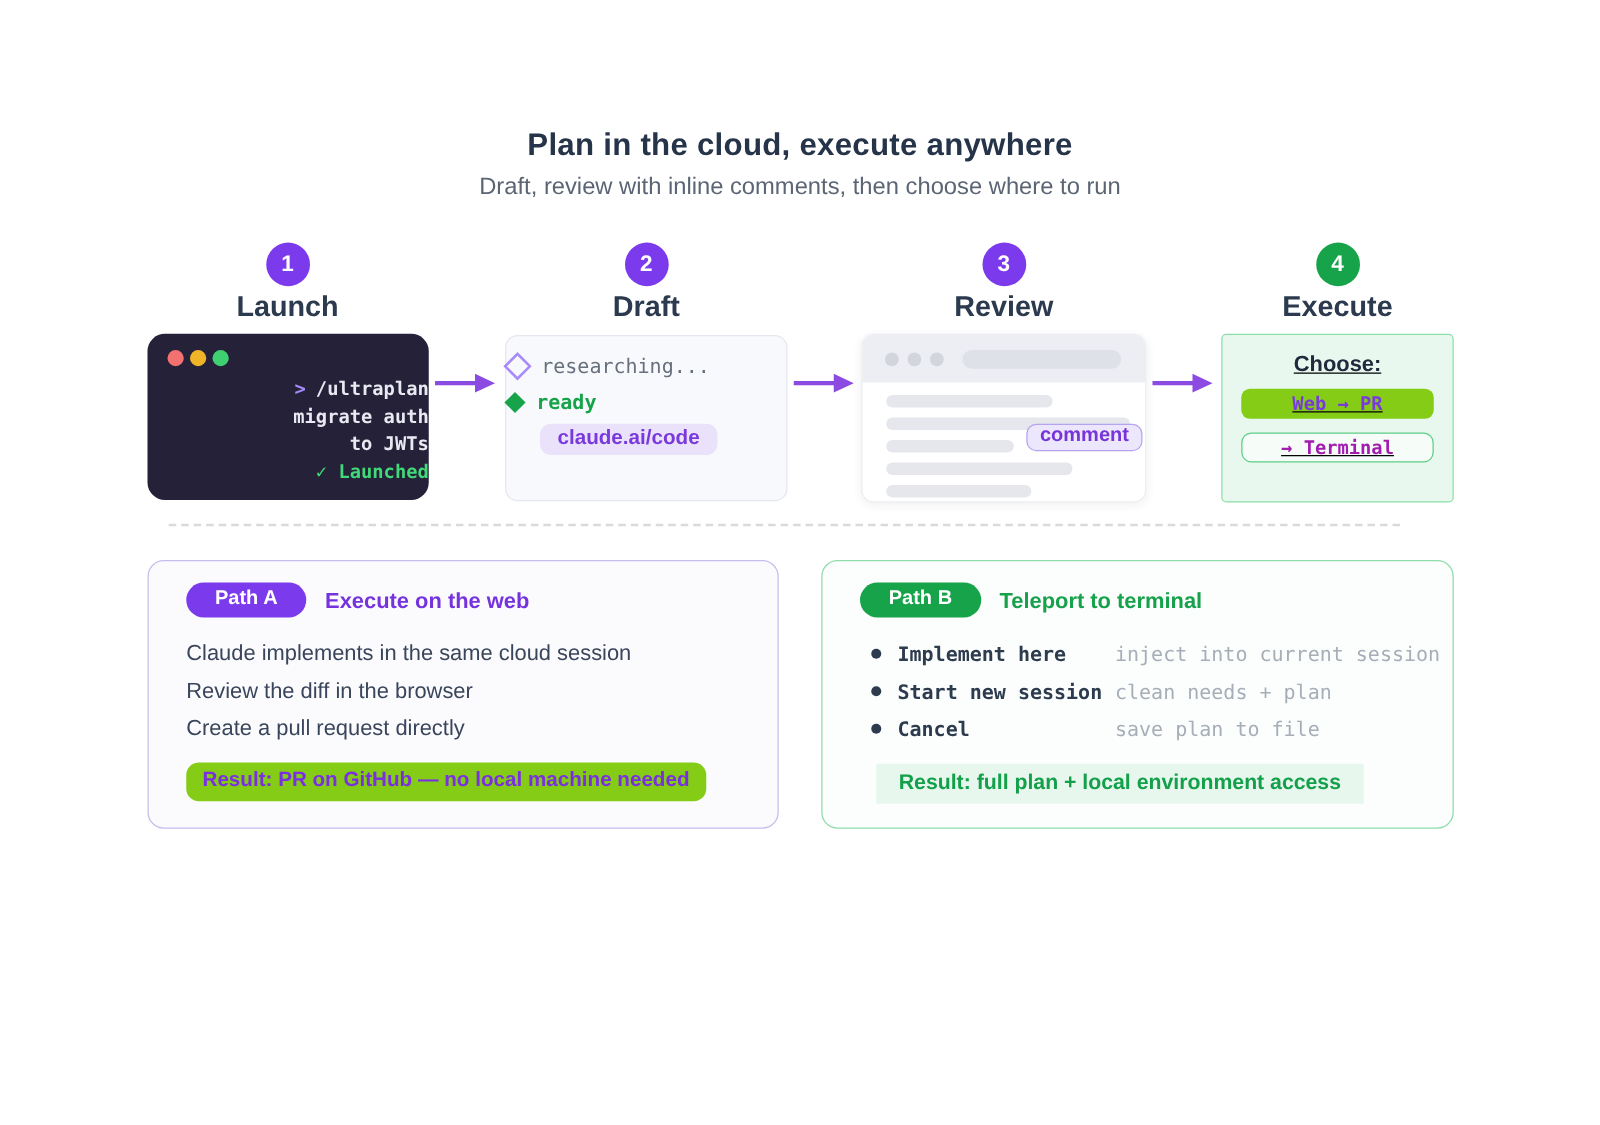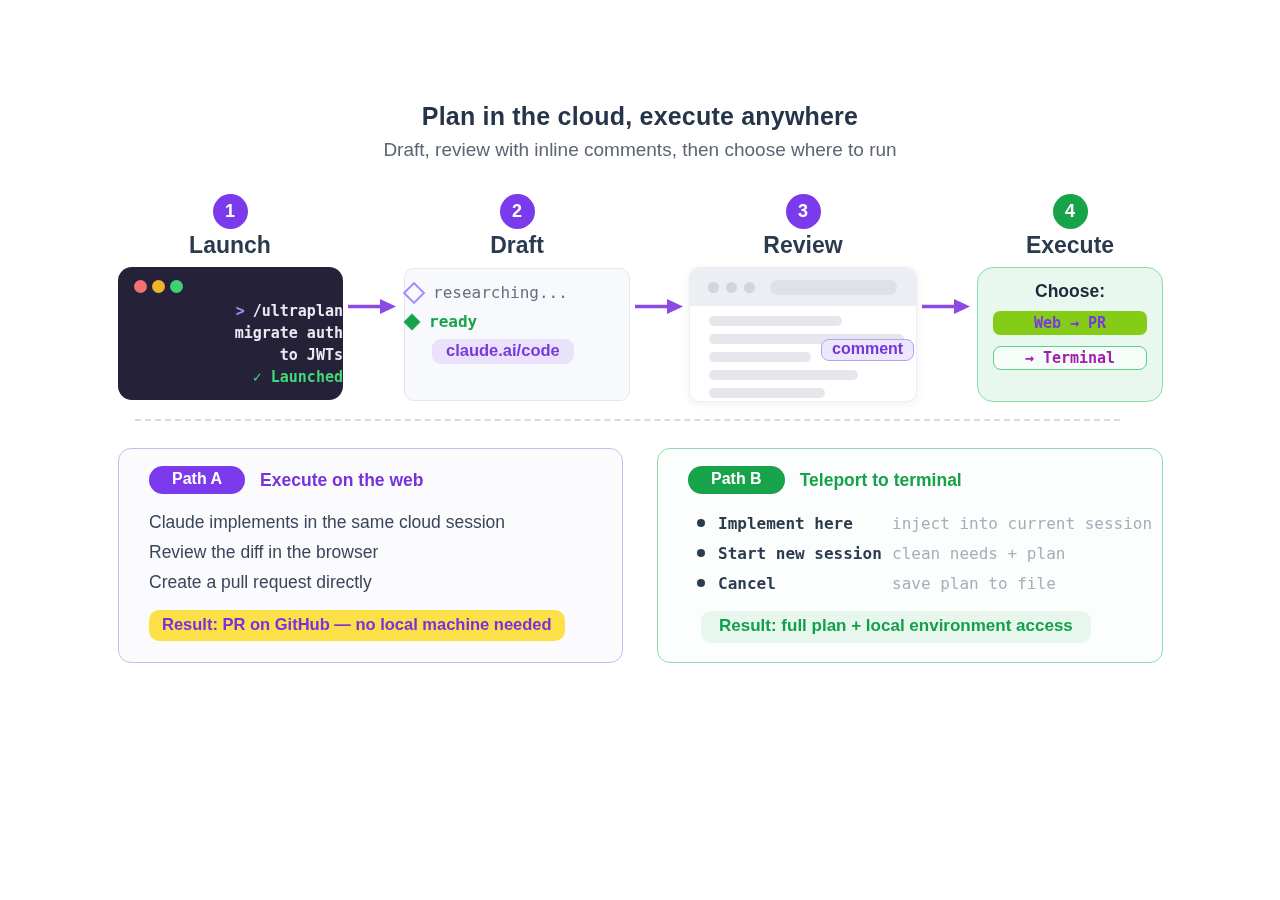--- a/index.html
+++ b/index.html
@@ -61,23 +61,23 @@
   .bdot { width:11px; height:11px; border-radius:50%; background:#d2d5dc; margin-right:7px; }
   .addr { width:127px; height:15px; border-radius:8px; background:#dee1e8; margin-left:8px; }
   .rbody { position:relative; padding:10px 0 0 19px; }
   .sk { height:10px; border-radius:5px; background:#e5e7ec; margin-bottom:8px; }
   .comment-badge { position:absolute; left:131px; top:33px; background:#ece7fc;
                    border:1.5px solid #b5a3ee; border-radius:8px; padding:0 10px 2px;
                    font-weight:bold; font-size:16px; color:#7634d9; }
 
   
   .execute { position:absolute; left:977px; top:267px; width:186px; height:135px;
-             background:#e9f8ee; border:1.5px solid #8adfa8; border-radius:16px;
+             background:#e9f8ee; border:1.5px solid #8adfa8; border-radius:4px;
              box-sizing:border-box; display:flex; flex-direction:column;
-             align-items:center; padding-top:13px; }
+             align-items:center; padding-top:13px;text-decoration:underline; }
   .choose { font-size:17.5px; font-weight:bold; color:#202a3c; }
   .opt { width:154px; height:24px; display:flex; align-items:center; justify-content:center;
          font-family:"DejaVu Sans Mono", monospace; font-weight:bold; font-size:15px;
          box-sizing:border-box; white-space:nowrap; }
   .opt.web  { margin-top:9px;  background:#84cc16; border-radius:7px; color:#7a39dc; }
   .opt.term { margin-top:11px; background:#f6fcf8; border:1.5px solid #5ecd85;
               border-radius:8px; color:#a21caf; }
 
   
   .divider { position:absolute; left:135px; top:419px; width:985px;
@@ -90,32 +90,32 @@
   .path-b { left:657px; width:506px; background:#fcfdfd; border:1.5px solid #8edcab; }
   .phead { display:flex; align-items:center; gap:15px; }
   .ppill { border-radius:999px; color:#fff; font-weight:bold; font-size:16px;
            padding:4px 23px 6px; }
   .ppill.a { background:#7c3aed; }
   .ppill.b { background:#17a34a; }
   .pheading { font-weight:bold; font-size:17.5px; }
   .pheading.a { color:#7633dd; }
   .pheading.b { color:#16a24a; }
   .alines { margin-top:13px; font-size:17.5px; color:#39455a; line-height:30px; }
-  .aresult { display:inline-block; margin-top:13px; background:#fde047; border-radius:10px;
+  .aresult { display:inline-block; margin-top:13px; background:#84cc16; border-radius:10px;
              padding:5px 13px 7px; font-weight:bold; font-size:16.5px; color:#7a2fe0;
              white-space:nowrap; }
   .bopts { margin-top:14px; padding-left:9px; }
   .bopt { display:flex; align-items:center; height:30px;
           font-family:"DejaVu Sans Mono", monospace; font-size:16px; white-space:nowrap; }
   .bullet { width:8px; height:8px; border-radius:50%; background:#2d3b4e;
             margin-right:13px; flex:none; }
   .bterm { font-weight:bold; color:#2d3b4e; width:174px; flex:none; }
   .bdesc { color:#a6aeb8; }
   .bresult { display:inline-block; margin:13px 0 0 13px; background:#e7f7ed;
-             border-radius:10px; padding:5px 18px 7px; font-weight:bold; font-size:17px;
+             border-radius:0; padding:5px 18px 7px; font-weight:bold; font-size:17px;
              color:#13a04a; white-space:nowrap; }
 </style>
 </head>
 <body>
 
 <div class="canvas">
 
   <div class="title">Plan in the cloud, execute anywhere</div>
   <div class="subtitle">Draft, review with inline comments, then choose where to run</div>
 

